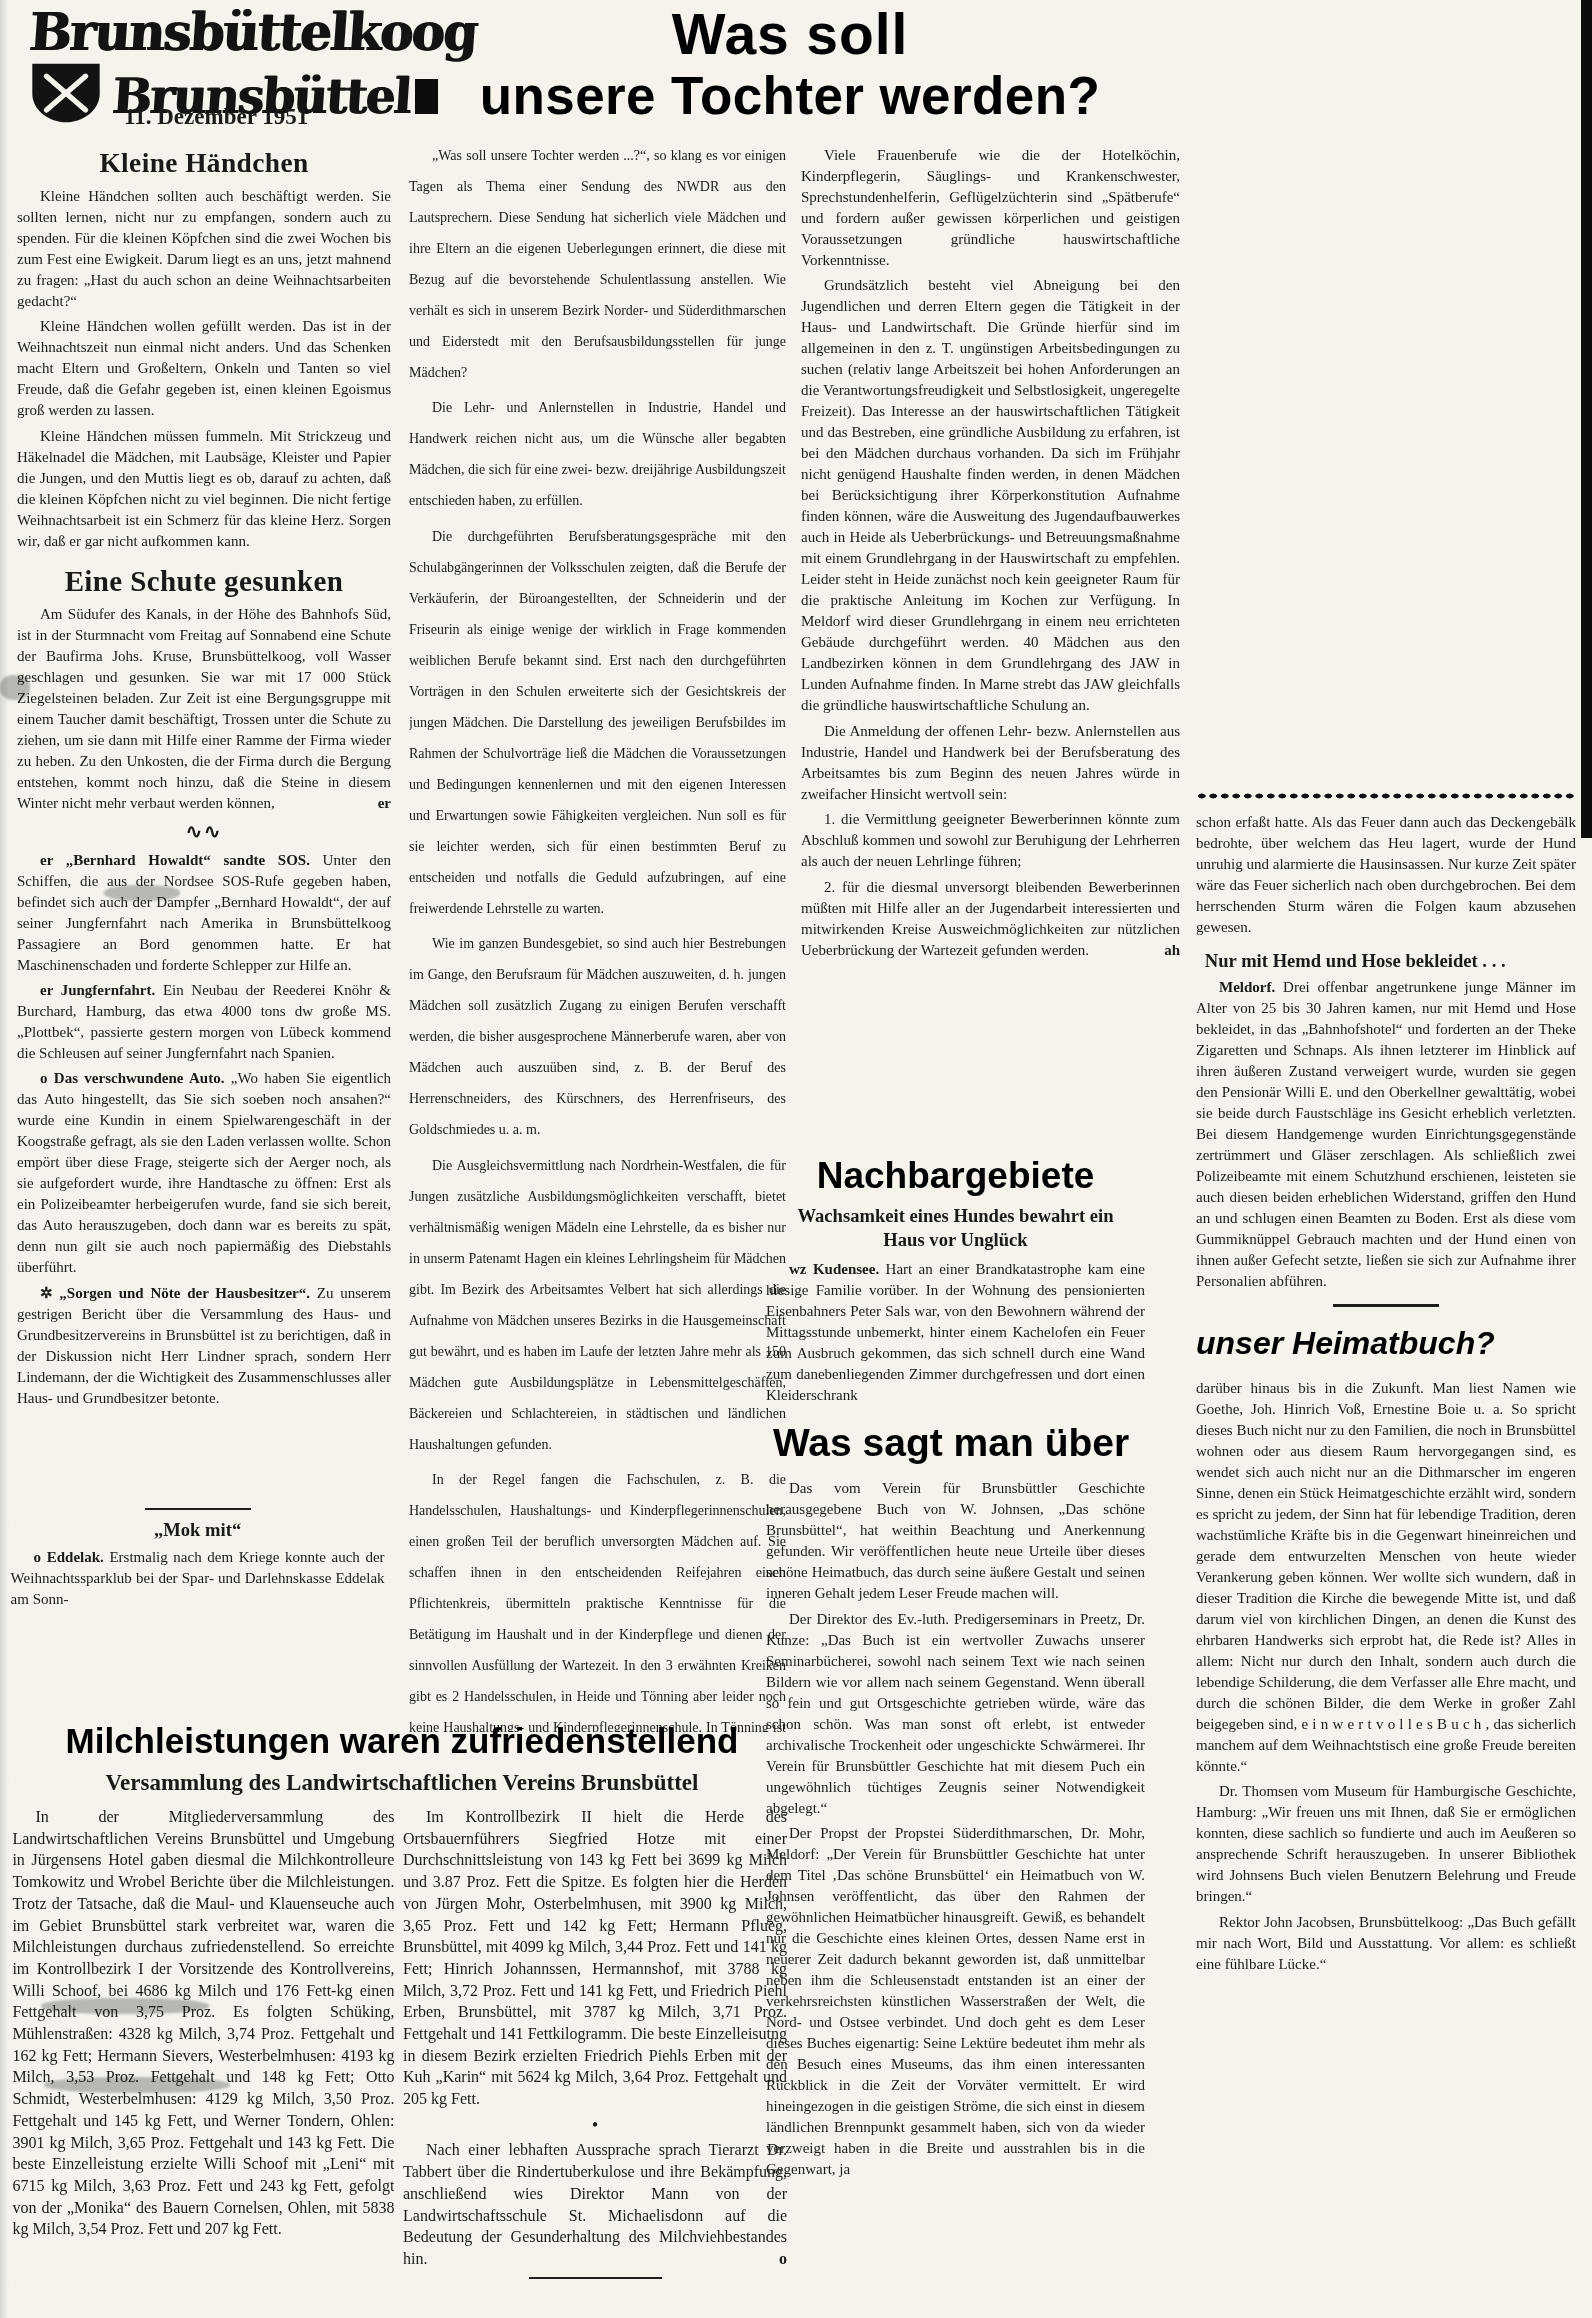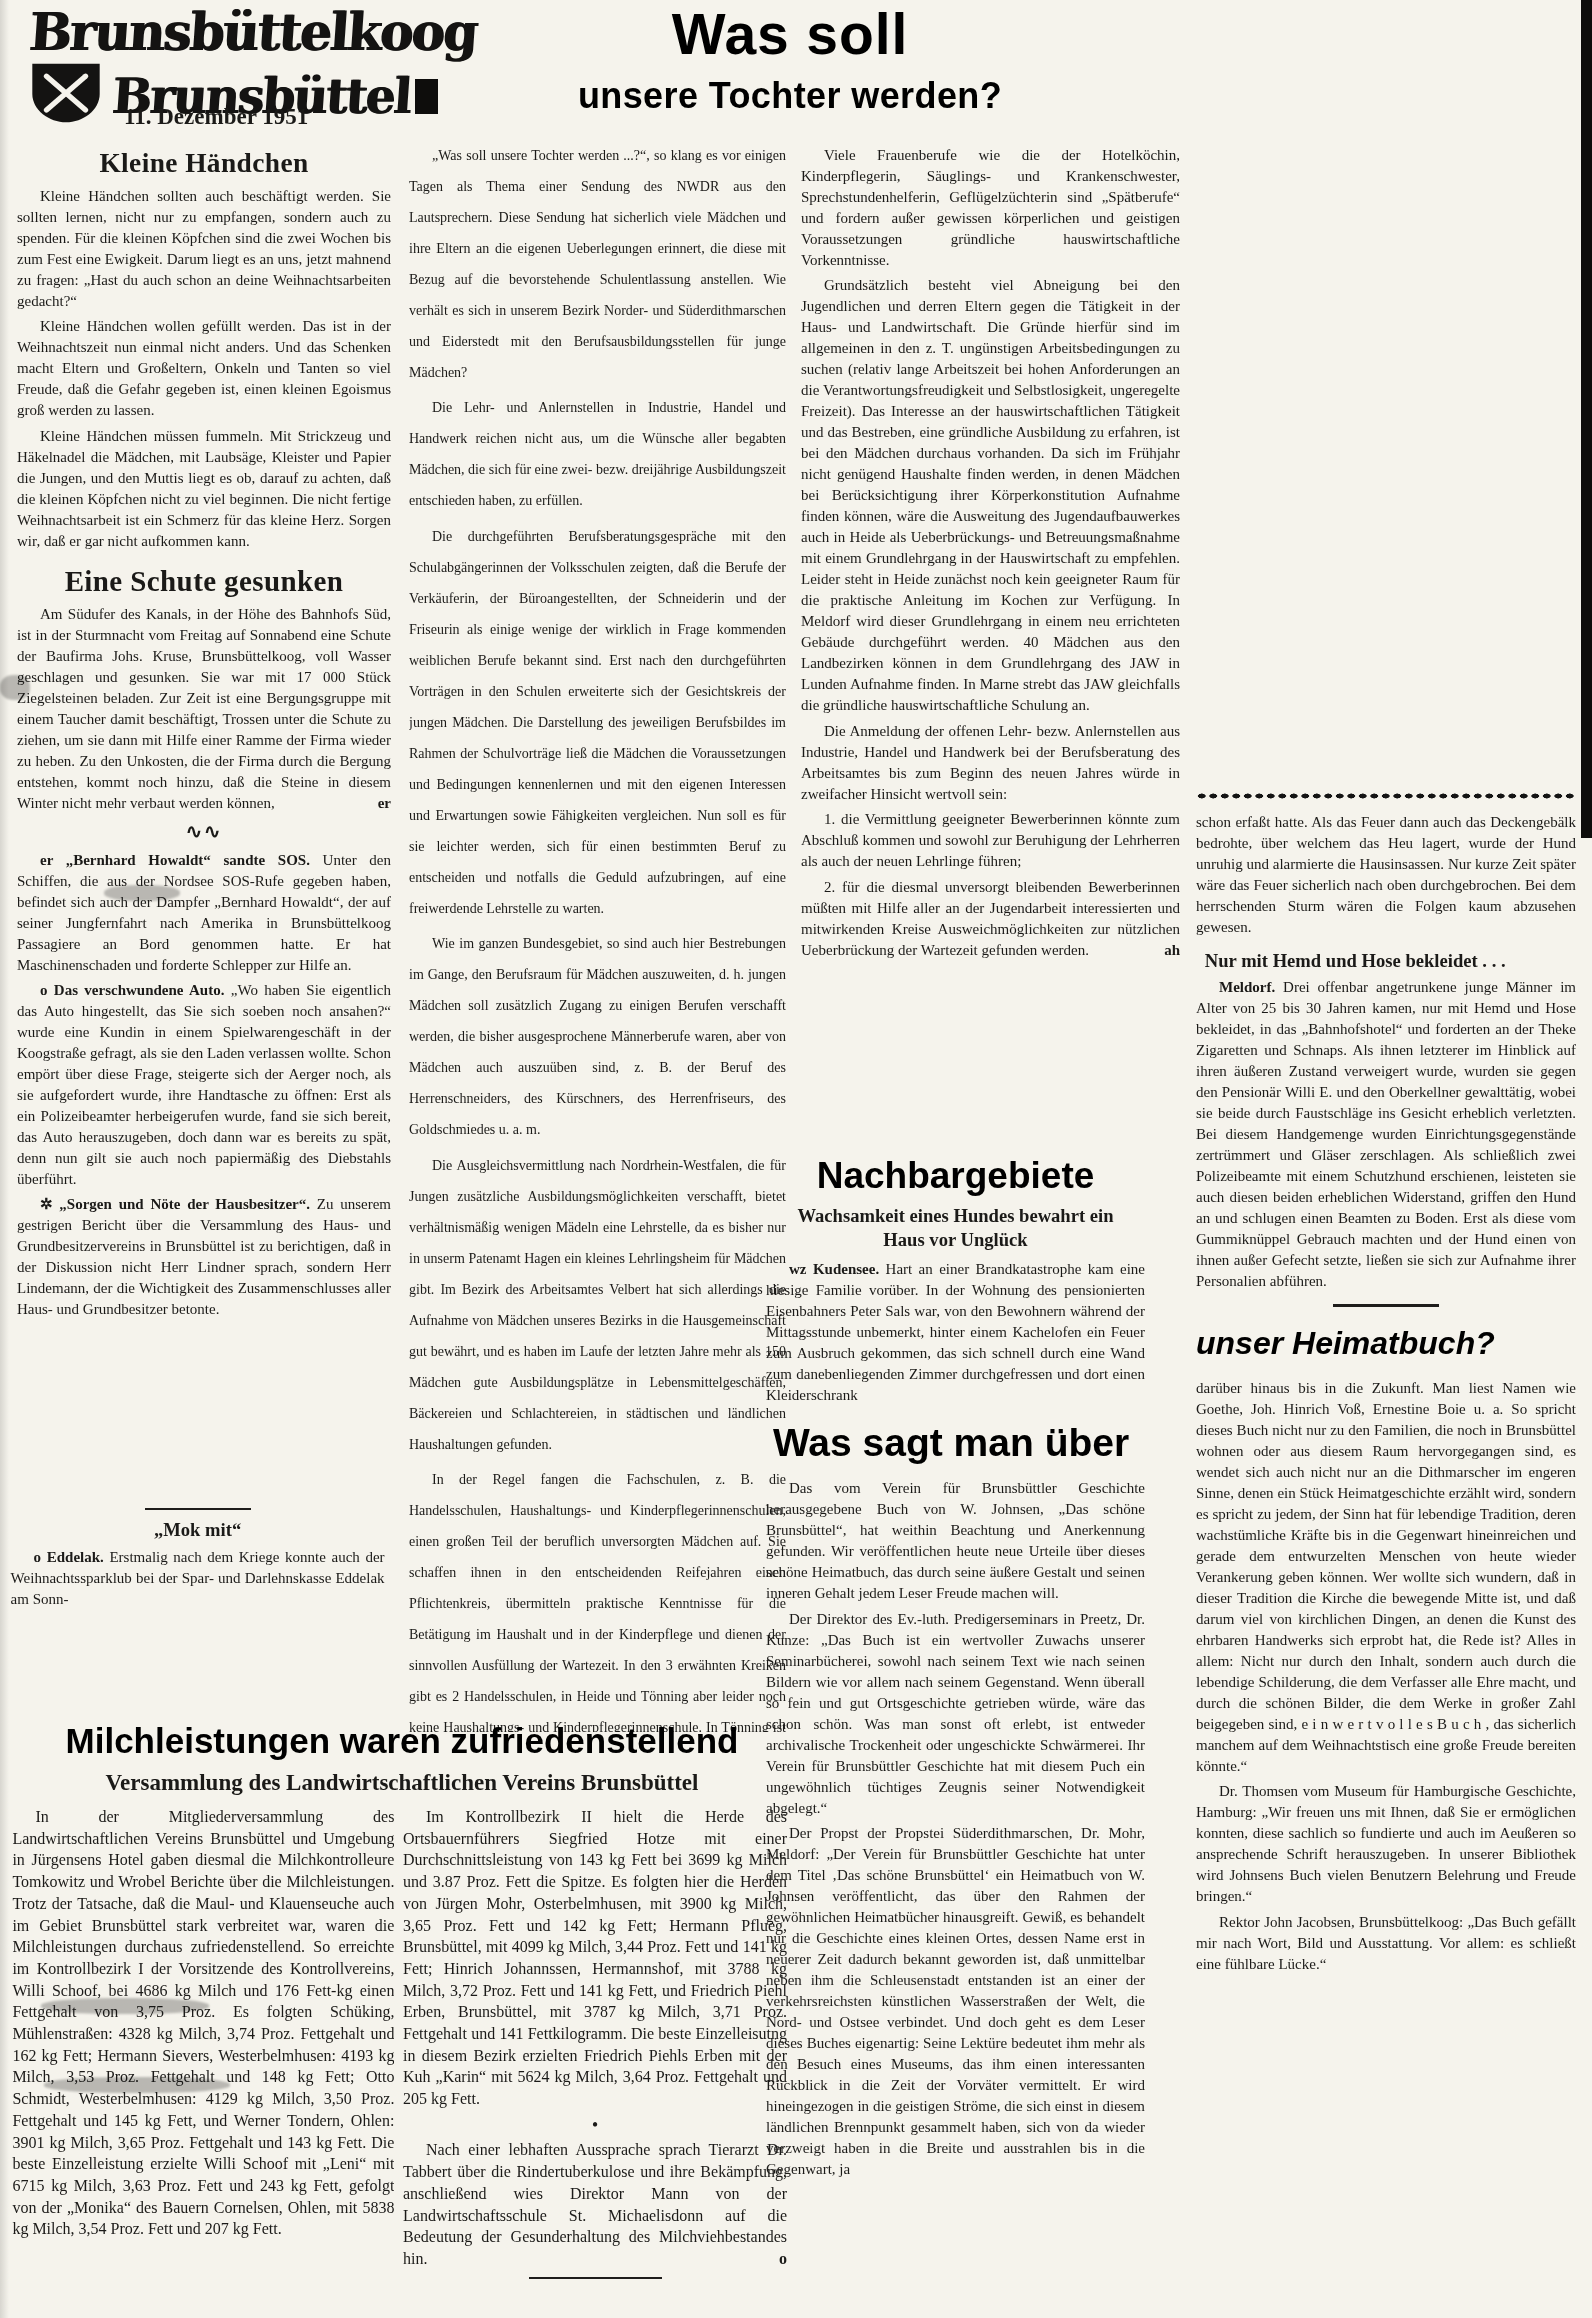--- a/index.html
+++ b/index.html
@@ -51,32 +51,33 @@
         </svg>
     </span>
     <span class="fraktur" style="font-size:47px;line-height:51px;">Brunsbüttel</span>
     <span class="bigbar" style="display:inline-block;width:23px;height:35px;margin-left:7px;"></span>
   </div>
 </div>
 <div class="abs" style="left:124px;top:104px;font-weight:bold;font-size:23px;">11. Dezember 1951</div>
 
 <div class="abs sanshead" style="left:407px;top:1.8px;width:766px;text-align:center;">
   <div style="font-size:57px;line-height:64px;letter-spacing:0.9px;">Was soll</div>
-  <div style="font-size:36px;line-height:60px;letter-spacing:0.4px;">unsere Tochter werden?</div>
+  <div style="font-size:53px;line-height:60px;letter-spacing:0.4px;">unsere Tochter werden?</div>
 </div>
 
 <div class="abs art t17 clip" style="left:17px;top:133px;width:374px;height:1367px;margin-top:12px;">
   <h2 class="serifhead h-art">Kleine Händchen</h2>
   <p class="p">Kleine Händchen sollten auch beschäftigt werden. Sie sollten lernen, nicht nur zu empfangen, sondern auch zu spenden. Für die kleinen Köpfchen sind die zwei Wochen bis zum Fest eine Ewigkeit. Darum liegt es an uns, jetzt mahnend zu fragen: „Hast du auch schon an deine Weihnachtsarbeiten gedacht?“</p>
   <p class="p">Kleine Händchen wollen gefüllt werden. Das ist in der Weihnachtszeit nun einmal nicht anders. Und das Schenken macht Eltern und Großeltern, Onkeln und Tanten so viel Freude, daß die Gefahr gegeben ist, einen kleinen Egoismus groß werden zu lassen.</p>
   <p class="p">Kleine Händchen müssen fummeln. Mit Strickzeug und Häkelnadel die Mädchen, mit Laubsäge, Kleister und Papier die Jungen, und den Muttis liegt es ob, darauf zu achten, daß die kleinen Köpfchen nicht zu viel beginnen. Die nicht fertige Weihnachtsarbeit ist ein Schmerz für das kleine Herz. Sorgen wir, daß er gar nicht aufkommen kann.</p>
   <h2 class="serifhead h-art2">Eine Schute gesunken</h2>
   <p class="p"><span>Am Südufer des Kanals, in der Höhe des Bahnhofs Süd, ist in der Sturmnacht vom Freitag auf Sonnabend eine Schute der Baufirma Johs. Kruse, Brunsbüttelkoog, voll Wasser geschlagen und gesunken. Sie war mit 17 000 Stück Ziegelsteinen beladen. Zur Zeit ist eine Bergungsgruppe mit einem Taucher damit beschäftigt, Trossen unter die Schute zu ziehen, um sie dann mit Hilfe einer Ramme der Firma wieder zu heben. Zu den Unkosten, die der Firma durch die Bergung entstehen, kommt noch hinzu, daß die Steine in diesem Winter nicht mehr verbaut werden können,</span><span class="sign">er</span></p>
   <div class="squiggle">∿∿</div>
   <p class="p"><span class="lead">er „Bernhard Howaldt“ sandte SOS.</span><span> Unter den Schiffen, die aus der Nordsee SOS-Rufe gegeben haben, befindet sich auch der Dampfer „Bernhard Howaldt“, der auf seiner Jungfernfahrt nach Amerika in Brunsbüttelkoog Passagiere an Bord genommen hatte. Er hat Maschinenschaden und forderte Schlepper zur Hilfe an.</span></p>
+  <p class="p"><span class="lead">er Jungfernfahrt.</span><span> Ein Neubau der Reederei Knöhr &amp; Burchard, Hamburg, das etwa 4000 tons dw große MS. „Plottbek“, passierte gestern morgen von Lübeck kommend die Schleusen auf seiner Jungfernfahrt nach Spanien.</span></p>
   <p class="p"><span class="lead">o Das verschwundene Auto.</span><span> „Wo haben Sie eigentlich das Auto hingestellt, das Sie sich soeben noch ansahen?“ wurde eine Kundin in einem Spielwarengeschäft in der Koogstraße gefragt, als sie den Laden verlassen wollte. Schon empört über diese Frage, steigerte sich der Aerger noch, als sie aufgefordert wurde, ihre Handtasche zu öffnen: Erst als ein Polizeibeamter herbeigerufen wurde, fand sie sich bereit, das Auto herauszugeben, doch dann war es bereits zu spät, denn nun gilt sie auch noch papiermäßig des Diebstahls überführt.</span></p>
   <p class="p"><span class="lead">✲ „Sorgen und Nöte der Hausbesitzer“.</span><span> Zu unserem gestrigen Bericht über die Versammlung des Haus- und Grundbesitzervereins in Brunsbüttel ist zu berichtigen, daß in der Diskussion nicht Herr Lindner sprach, sondern Herr Lindemann, der die Wichtigkeit des Zusammenschlusses aller Haus- und Grundbesitzer betonte.</span></p>
 </div>
 
 <div class="abs art t17" style="left:10.6px;top:1499px;width:374px;">
   <div class="shortrule"></div>
   <div class="serifhead" style="font-size:18.6px;margin:5.3px 0 7px 0;">„Mok mit“</div>
   <p class="p"><span class="lead">o Eddelak.</span><span> Erstmalig nach dem Kriege konnte auch der Weihnachtssparklub bei der Spar- und Darlehnskasse Eddelak am Sonn-</span></p>
 </div>
 

